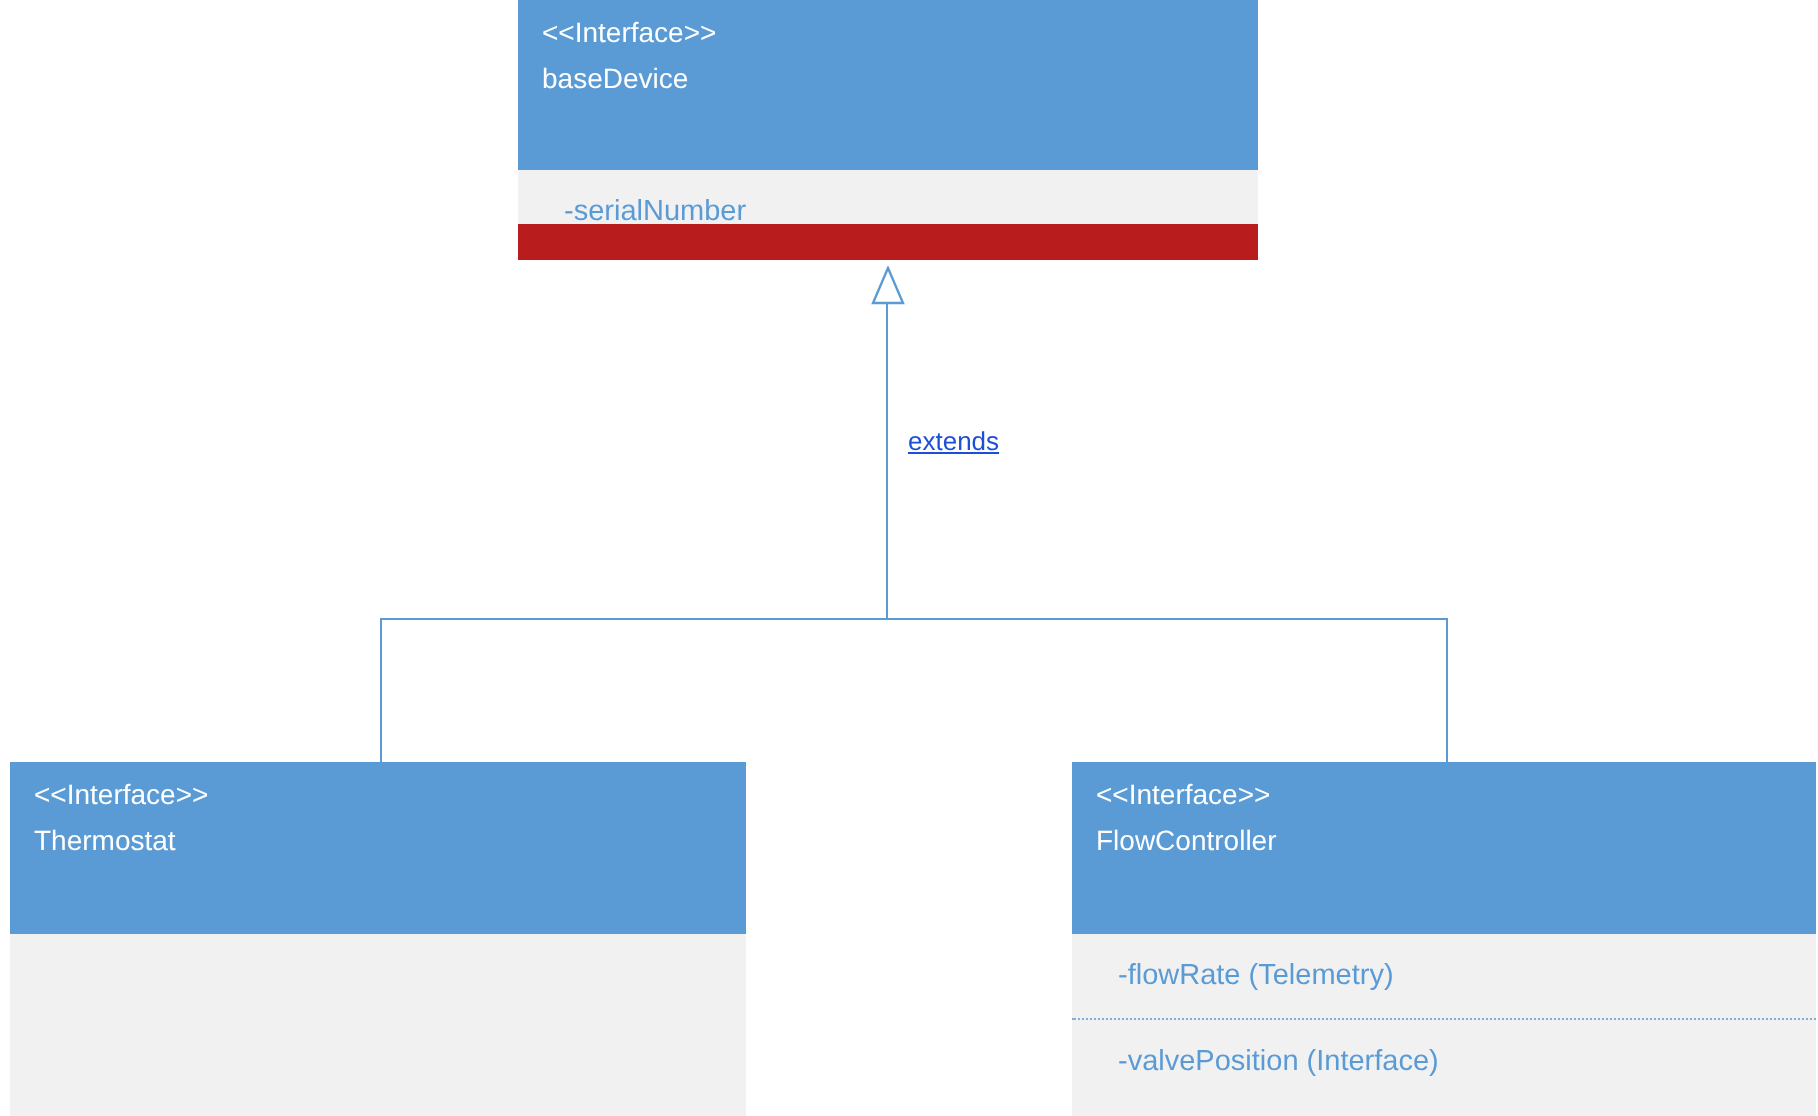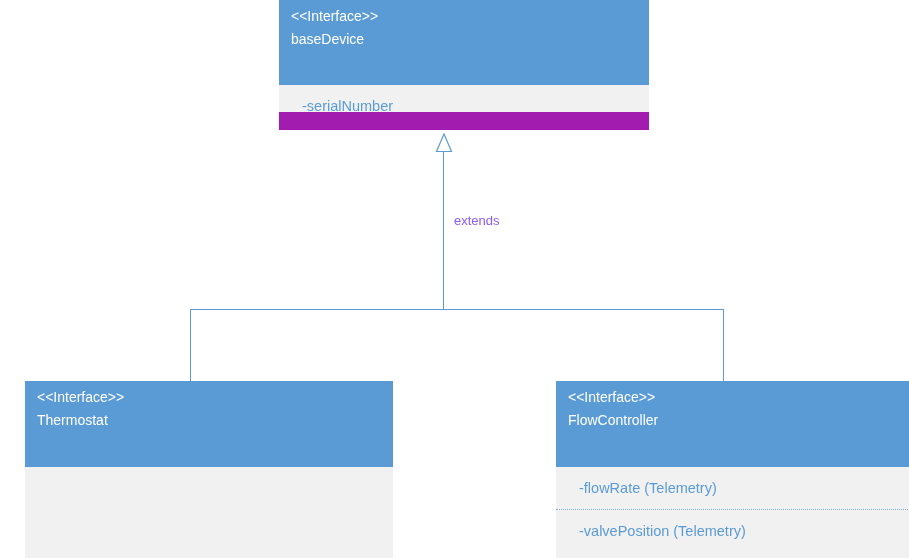--- a/index.html
+++ b/index.html
@@ -21,23 +21,22 @@
     left: 0;
     top: 0;
     width: 909px;
     height: 558px;
   }
 
   
   .uml-box {
     position: absolute;
     box-sizing: border-box;
-    background: #a21caf;
+    background: #b91c1c;
     overflow: hidden;
-    margin-left: 20px;
   }
 
   .uml-header {
     background: #5b9bd5;
     color: #ffffff;
     box-sizing: border-box;
     padding: 7px 12px 9px 12px;
   }
 
   .uml-stereotype {
@@ -77,22 +76,23 @@
     position: absolute;
     background: #5b9bd5;
   }
   .conn-v { width: 1px; }
   .conn-h { height: 1px; }
 
   .extends-label {
     position: absolute;
     font-size: 13px;
     line-height: 17px;
-    color: #8b5cf6;
+    color: #1d4ed8;
     white-space: nowrap;
+    text-decoration: underline;
   }
 
   .arrowhead {
     position: absolute;
   }
 </style>
 </head>
 <body>
 
 <div class="canvas">
@@ -130,17 +130,17 @@
     </div>
   </div>
 
   <div class="uml-box" style="left:536px; top:381px; width:372px; height:177px;">
     <div class="uml-header" style="height:86px;">
       <div class="uml-stereotype">&lt;&lt;Interface&gt;&gt;</div>
       <div class="uml-name">FlowController</div>
     </div>
     <div class="uml-body" style="height:111px;">
       <div class="uml-attr">-flowRate (Telemetry)</div>
-      <div class="uml-attr">-valvePosition (Telemetry)</div>
+      <div class="uml-attr">-valvePosition (Interface)</div>
     </div>
   </div>
 
 </div>
 
 </body></html>

